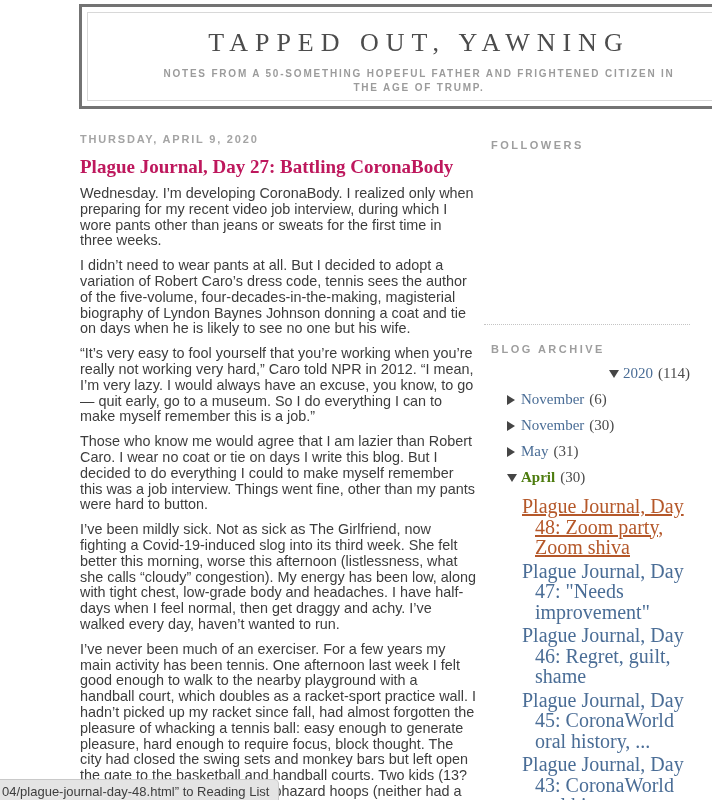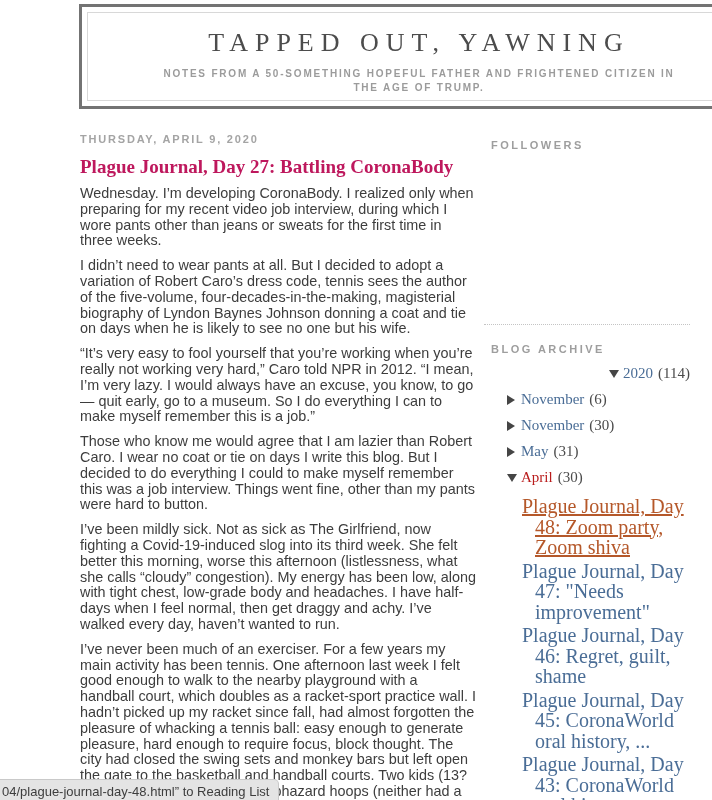--- a/index.html
+++ b/index.html
@@ -76,21 +76,21 @@
   }
   .arch-row {
     display:flex; align-items:center;
     font-family:"Liberation Serif", serif; font-size:15px;
     height:15px; margin-bottom:11px;
   }
   .arch-row .tri-box { width:14px; display:flex; justify-content:flex-start; }
   .row-year { padding-left:5px;justify-content:flex-end; }
   .row-month { padding-left:23px; }
   .arch-link { color:#4a6d96; text-decoration:none; margin-right:5px; }
-  .arch-current { color:#b91c1c; margin-right:5px; }
+  .arch-current { color:#4d7c0f; margin-right:5px;font-weight:bold; }
   .arch-count { color:#4a4a4a; }
 
   .post-list { list-style:none; margin:2px 0 0 0; padding:0 0 0 38px; }
   .post-list li {
     font-family:"Liberation Serif", serif; font-size:20px;
     line-height:20.5px; margin-bottom:3px;
     padding-left:13px; text-indent:-13px;
   }
   .post-list a { text-decoration:none; }
   .post-list a.state-link { color:#4a6d96; }

